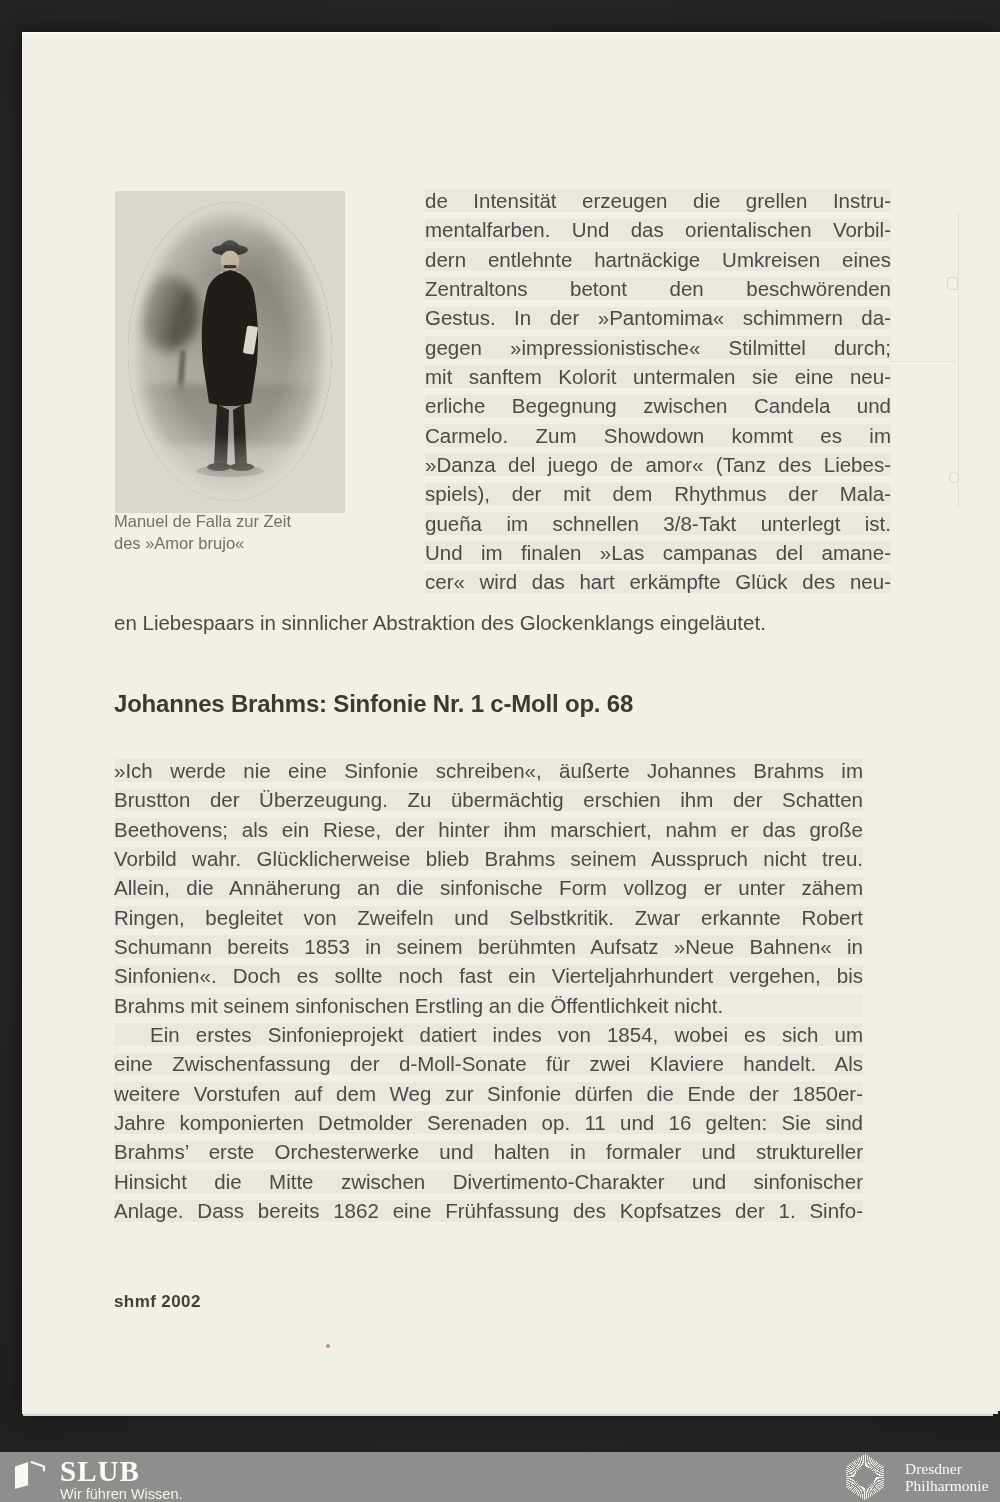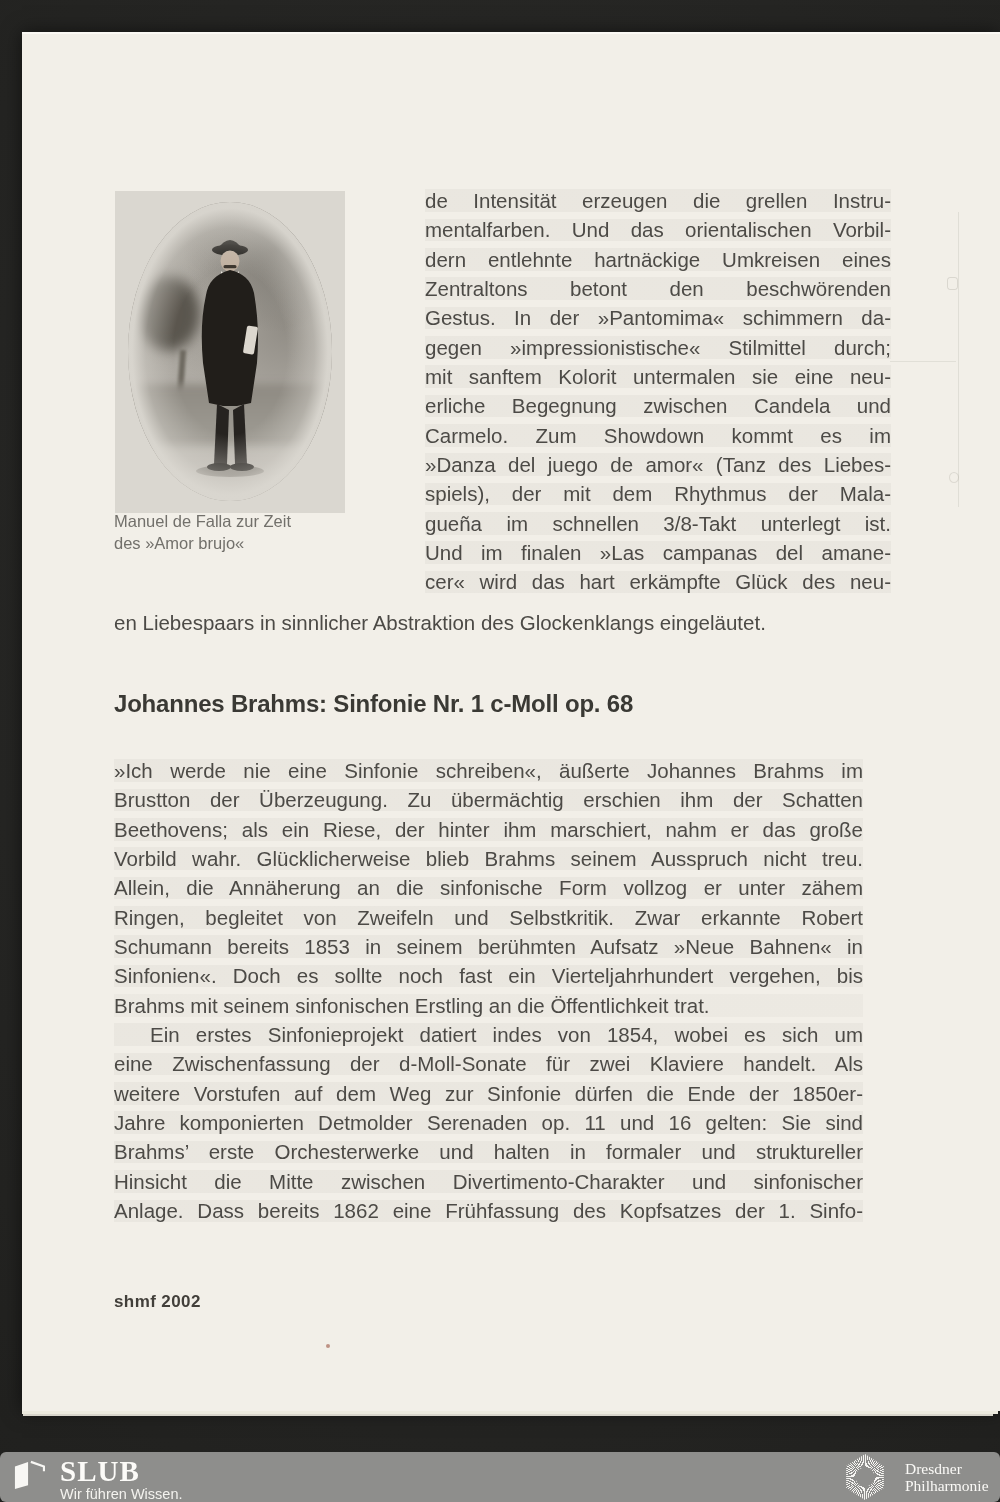--- a/index.html
+++ b/index.html
@@ -78,21 +78,21 @@
     font-size:24px; font-weight:bold; color:#3a3934; letter-spacing:-0.2px; }
 
   .body-text { position:absolute; left:92px; top:722px; width:749px;
     font-size:20.5px; line-height:29.35px; color:#4c4a46; }
   .para2-host .jline:first-child,
   .para2-host .plainline:first-child { text-indent:36px; }
 
   .shmf { position:absolute; left:92px; top:1258px; font-size:17px; font-weight:bold; color:#423f3a; letter-spacing:0.4px; }
 
   
-  .bottom-bar { position:absolute; left:0; right:0; bottom:0; height:50px; background:#8e8e8c;border-radius:6px; }
+  .bottom-bar { position:absolute; left:0; right:0; bottom:0; height:50px; background:#8e8e8c; }
   .slub-block { position:absolute; left:13px; top:5px; display:flex; align-items:flex-start; }
   .slub-icon { width:32px; height:30px; margin-top:3px; }
   .slub-texts { margin-left:15px; display:flex; flex-direction:column; }
   .slub-word { font-family:"Liberation Serif", serif; font-weight:bold; font-size:29px; line-height:28px; color:#fcfbf8; letter-spacing:1px; }
   .slub-tagline { font-size:14.5px; font-weight:normal; color:#f4f3ef; margin-top:1px; }
 
   .phil-block { position:absolute; left:842px; top:2px; display:flex; align-items:center; }
   .starburst {
     width:46px; height:46px;
     background: repeating-conic-gradient(#f6f5f2 0deg 2.6deg, rgba(255,255,255,0) 2.6deg 6deg);
@@ -168,21 +168,21 @@
   <div class="body-text">
     <div>
         <div class="jline">»Ich werde nie eine Sinfonie schreiben«, äußerte Johannes Brahms im</div>
         <div class="jline">Brustton der Überzeugung. Zu übermächtig erschien ihm der Schatten</div>
         <div class="jline">Beethovens; als ein Riese, der hinter ihm marschiert, nahm er das große</div>
         <div class="jline">Vorbild wahr. Glücklicherweise blieb Brahms seinem Ausspruch nicht treu.</div>
         <div class="jline">Allein, die Annäherung an die sinfonische Form vollzog er unter zähem</div>
         <div class="jline">Ringen, begleitet von Zweifeln und Selbstkritik. Zwar erkannte Robert</div>
         <div class="jline">Schumann bereits 1853 in seinem berühmten Aufsatz »Neue Bahnen« in</div>
         <div class="jline">Sinfonien«. Doch es sollte noch fast ein Vierteljahrhundert vergehen, bis</div>
-        <div class="plainline">Brahms mit seinem sinfonischen Erstling an die Öffentlichkeit trat.</div>
+        <div class="plainline">Brahms mit seinem sinfonischen Erstling an die Öffentlichkeit nicht.</div>
       </div>
     <div class="para2-host">
         <div class="jline">Ein erstes Sinfonieprojekt datiert indes von 1854, wobei es sich um</div>
         <div class="jline">eine Zwischenfassung der d-Moll-Sonate für zwei Klaviere handelt. Als</div>
         <div class="jline">weitere Vorstufen auf dem Weg zur Sinfonie dürfen die Ende der 1850er-</div>
         <div class="jline">Jahre komponierten Detmolder Serenaden op. 11 und 16 gelten: Sie sind</div>
         <div class="jline">Brahms’ erste Orchesterwerke und halten in formaler und struktureller</div>
         <div class="jline">Hinsicht die Mitte zwischen Divertimento-Charakter und sinfonischer</div>
         <div class="jline">Anlage. Dass bereits 1862 eine Frühfassung des Kopfsatzes der 1. Sinfo-</div>
       </div>

